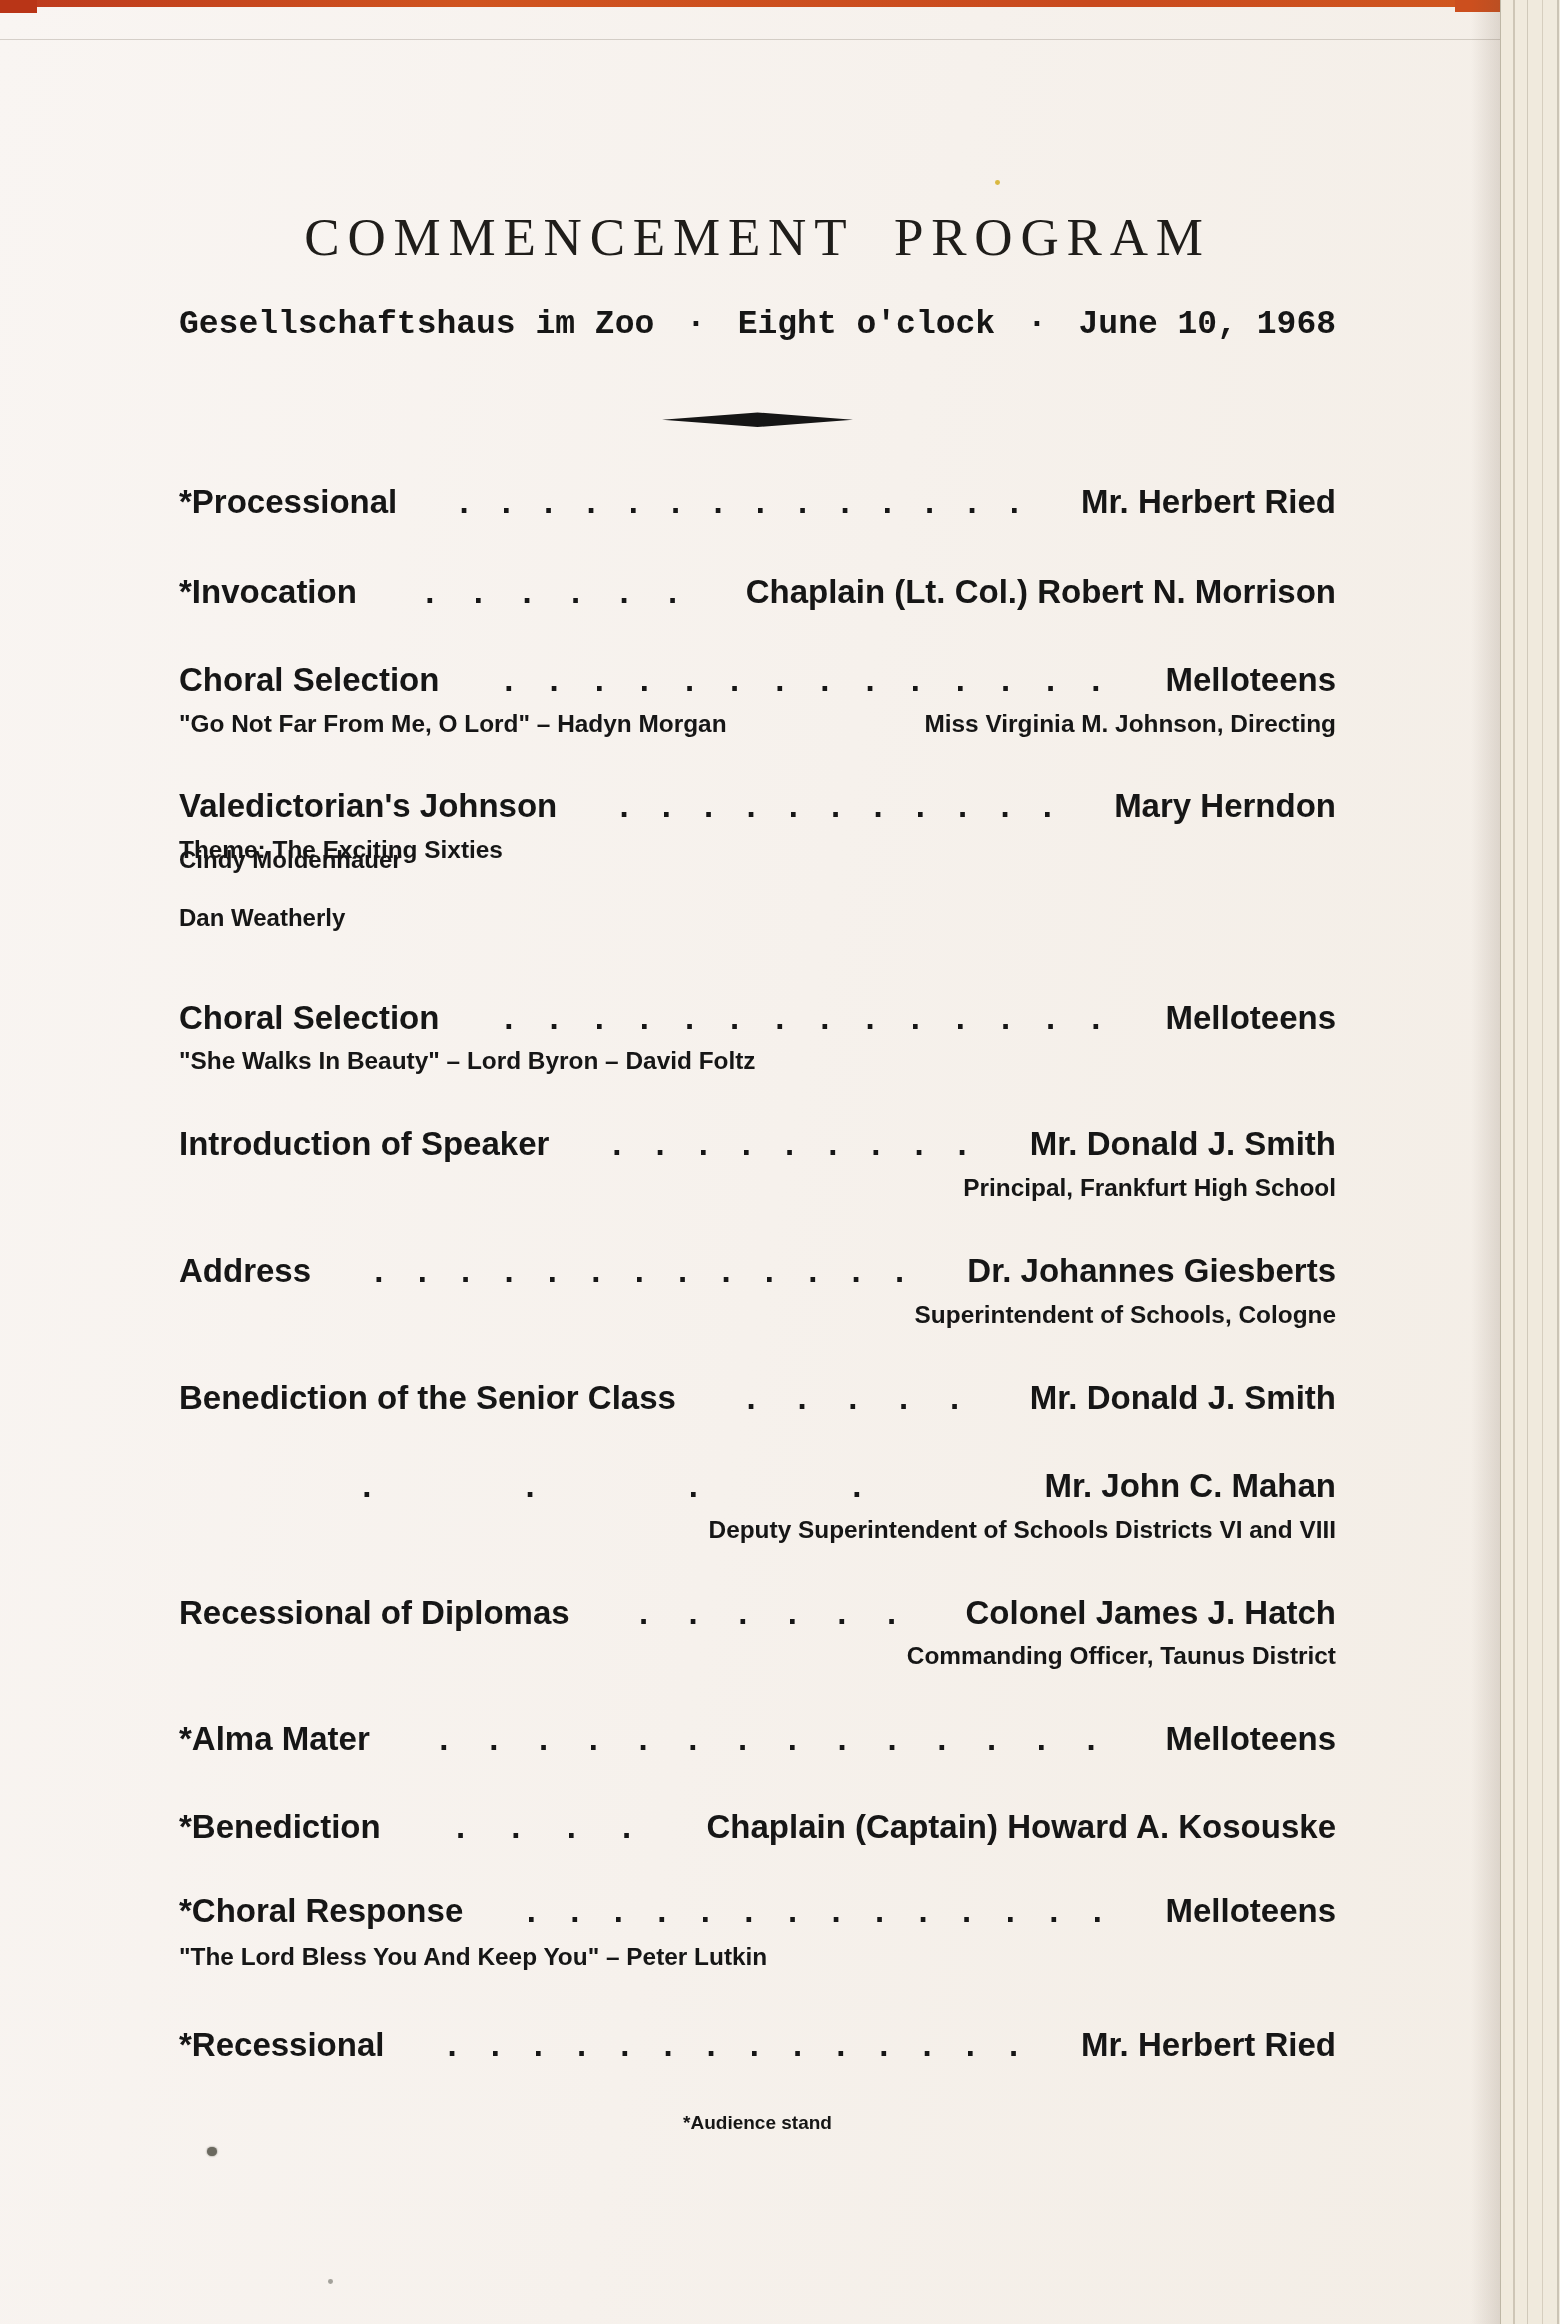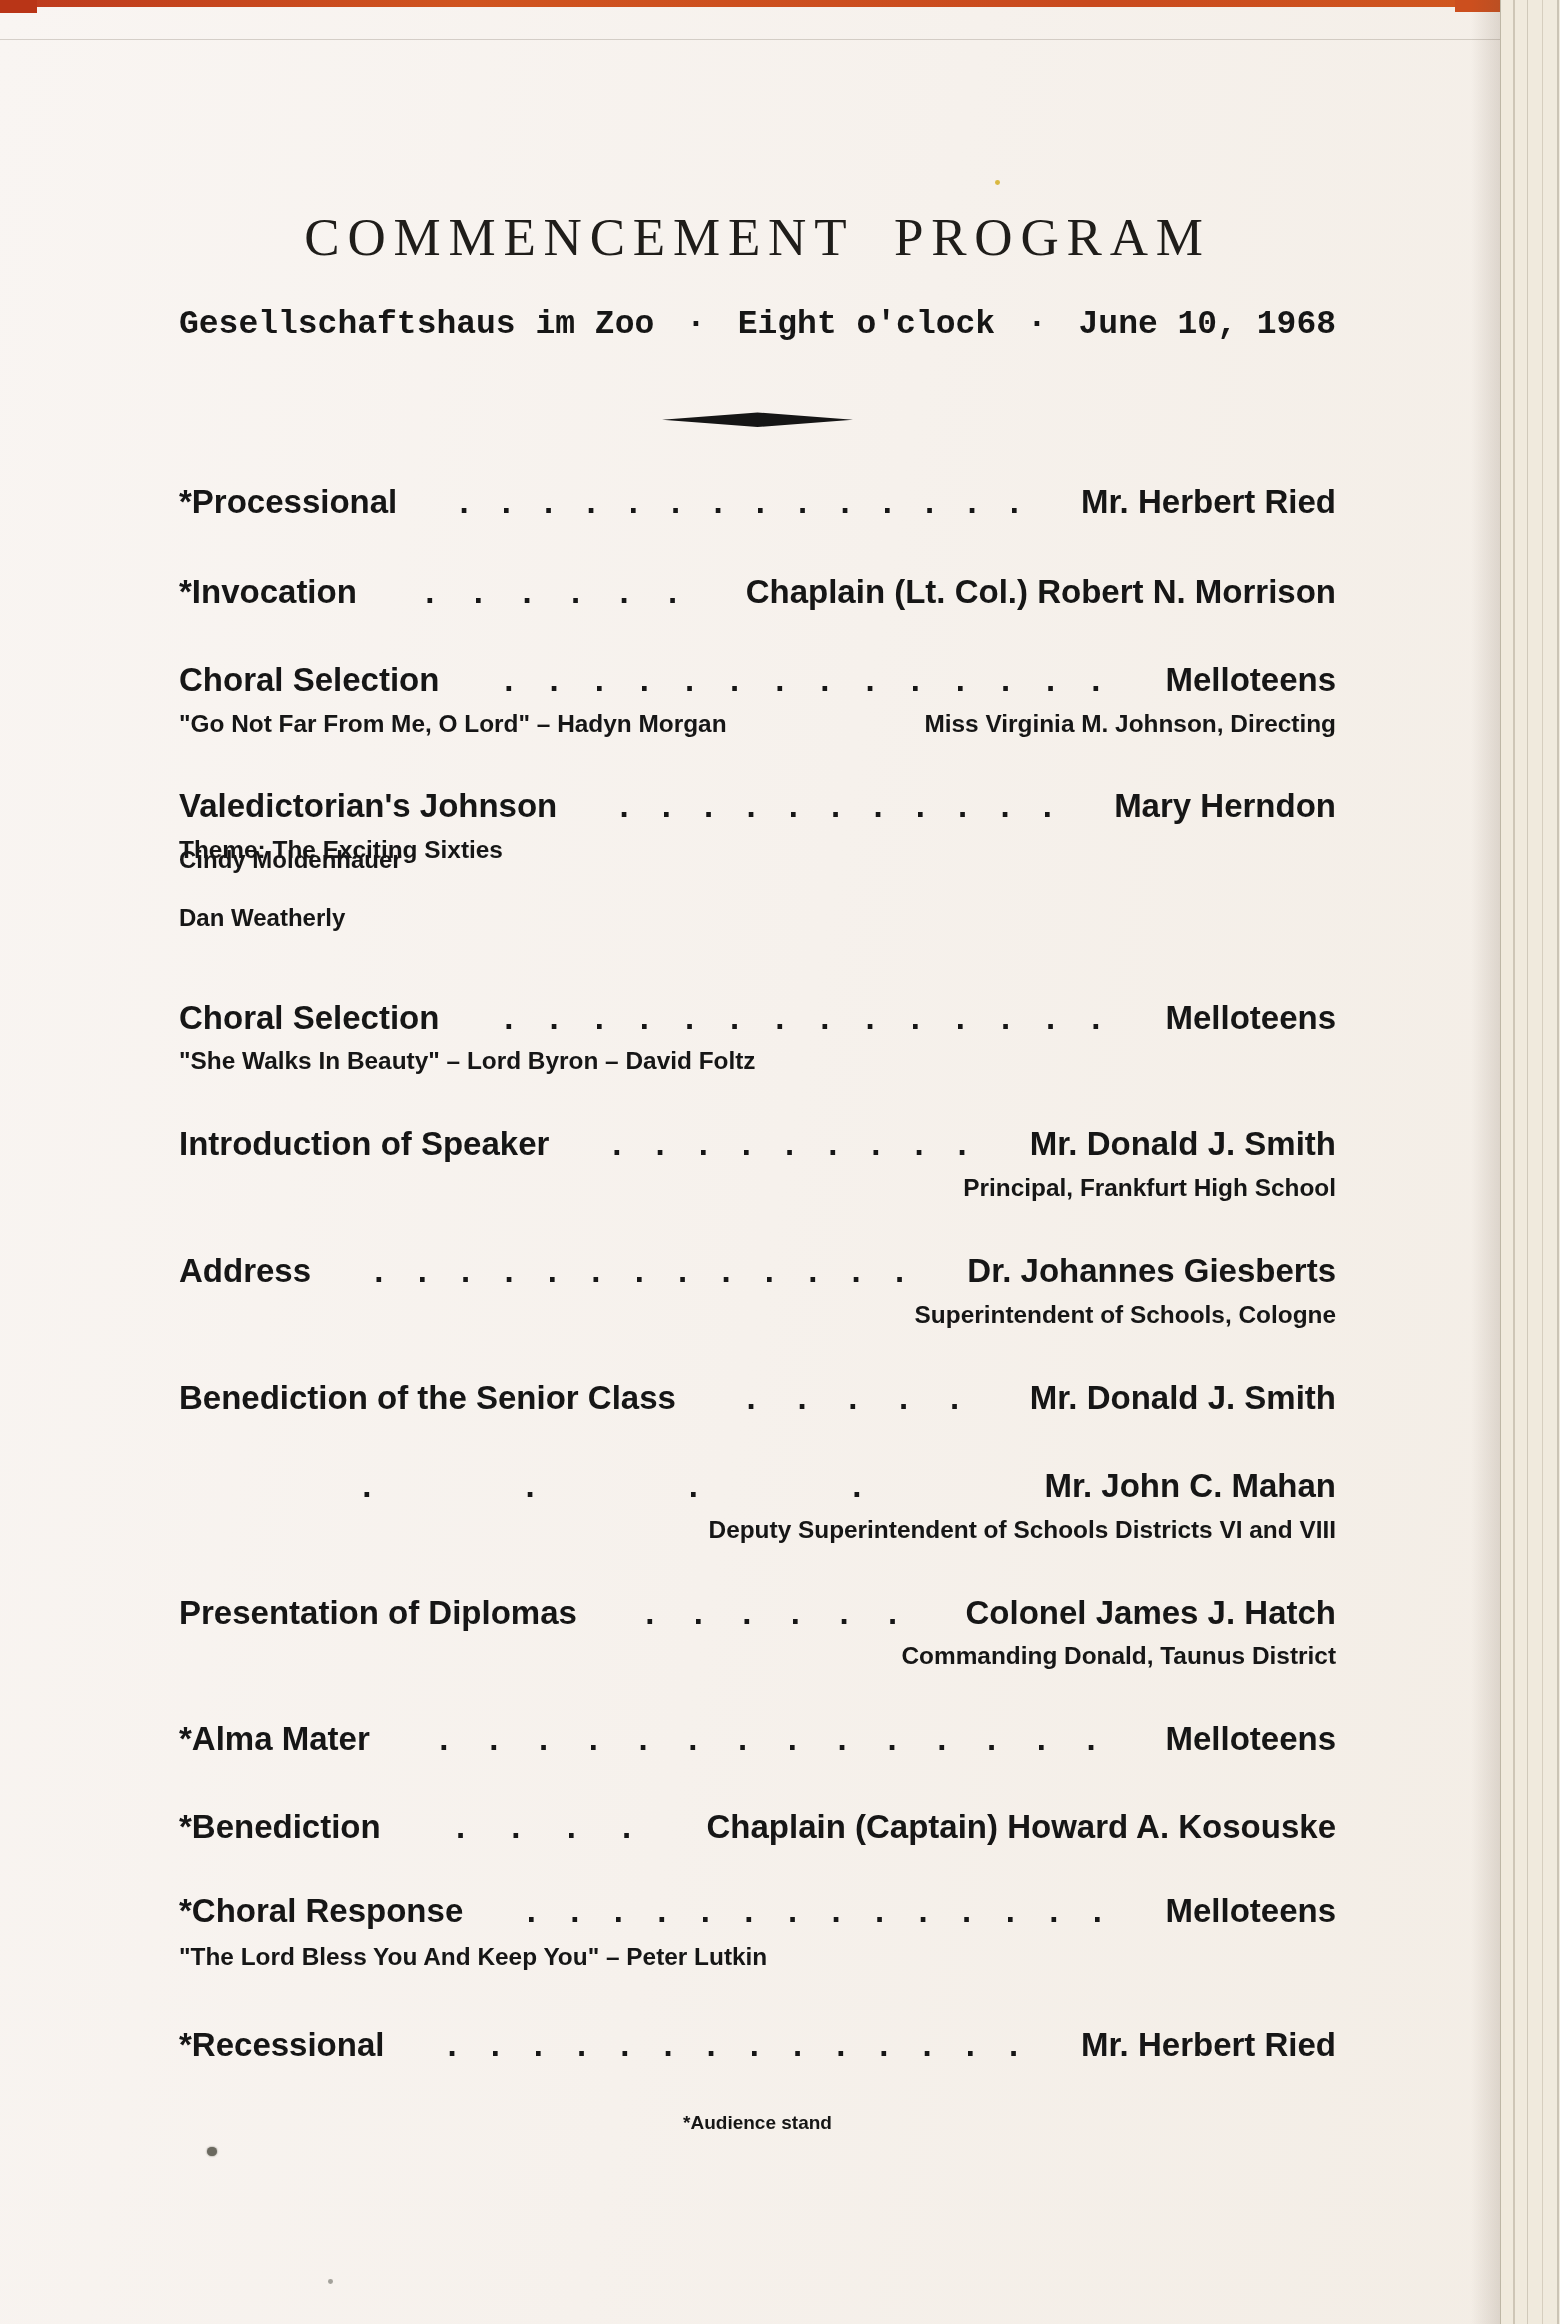--- a/index.html
+++ b/index.html
@@ -281,34 +281,34 @@
         <i>.</i>
       </span>
     <span class="n">Mr. John C. Mahan</span>
   </div>
   <div class="subrow" style="top:1515px">
     <span></span>
     <span>Deputy Superintendent of Schools Districts VI and VIII</span>
   </div>
 
   <div class="row" style="top:1593px">
-    <span class="t">Presentation of Diplomas</span>
+    <span class="t">Recessional of Diplomas</span>
     <span class="dots">
         <i>.</i>
         <i>.</i>
         <i>.</i>
         <i>.</i>
         <i>.</i>
         <i>.</i>
       </span>
     <span class="n">Colonel James J. Hatch</span>
   </div>
   <div class="subrow" style="top:1641px">
     <span></span>
-    <span>Commanding Donald, Taunus District</span>
+    <span>Commanding Officer, Taunus District</span>
   </div>
 
   <div class="row" style="top:1719px">
     <span class="t">*Alma Mater</span>
     <span class="dots">
         <i>.</i>
         <i>.</i>
         <i>.</i>
         <i>.</i>
         <i>.</i>

